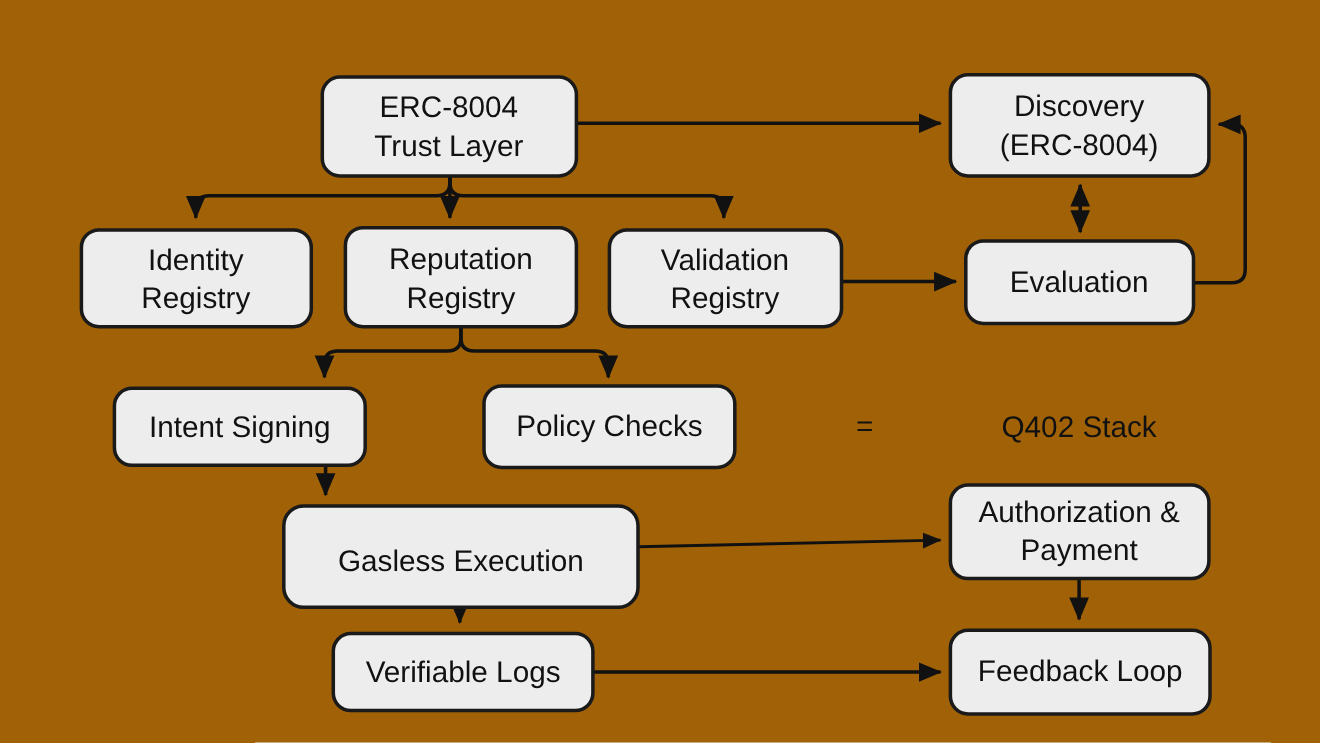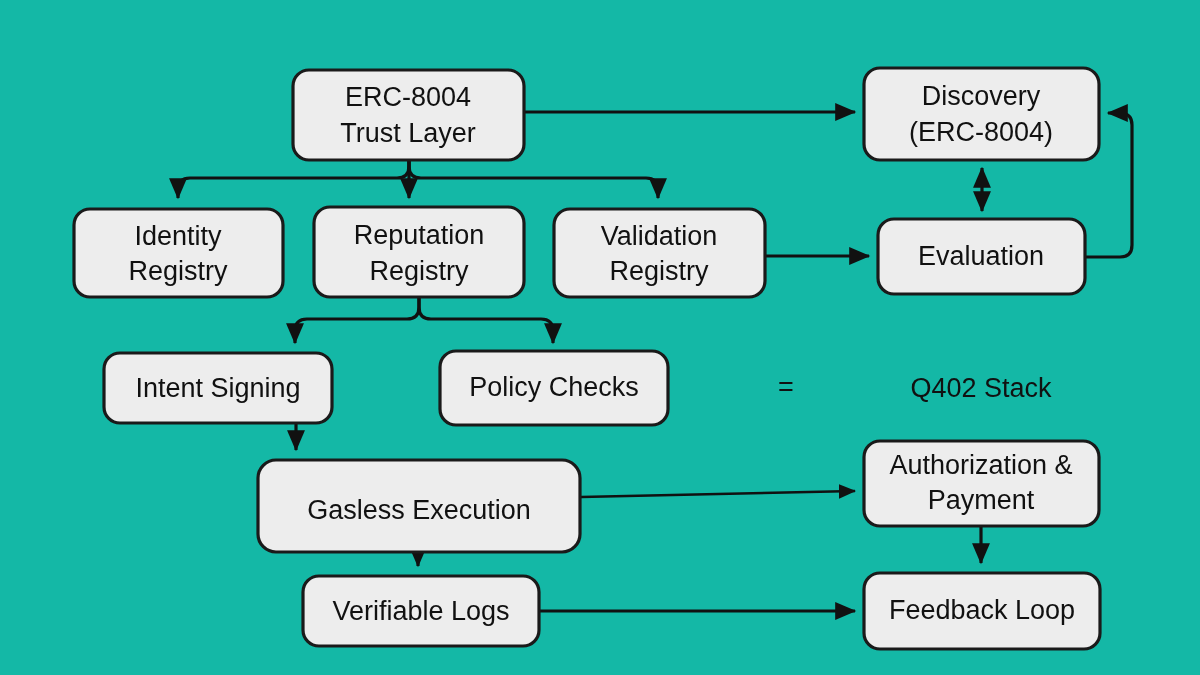--- a/index.html
+++ b/index.html
@@ -10,21 +10,21 @@
   body {
     width: 1200px;
     height: 675px;
     overflow: hidden;
     font-family: "Liberation Sans", sans-serif;
   }
   #diagram-root {
     position: relative;
     width: 1200px;
     height: 675px;
-    background: #14b8a6;
+    background: #a16207;
   }
   svg#flow {
     display: block;
     width: 1200px;
     height: 675px;
   }
   .node-box {
     fill: #ededed;
     stroke: #1a1a1a;
     stroke-width: 3.2;

